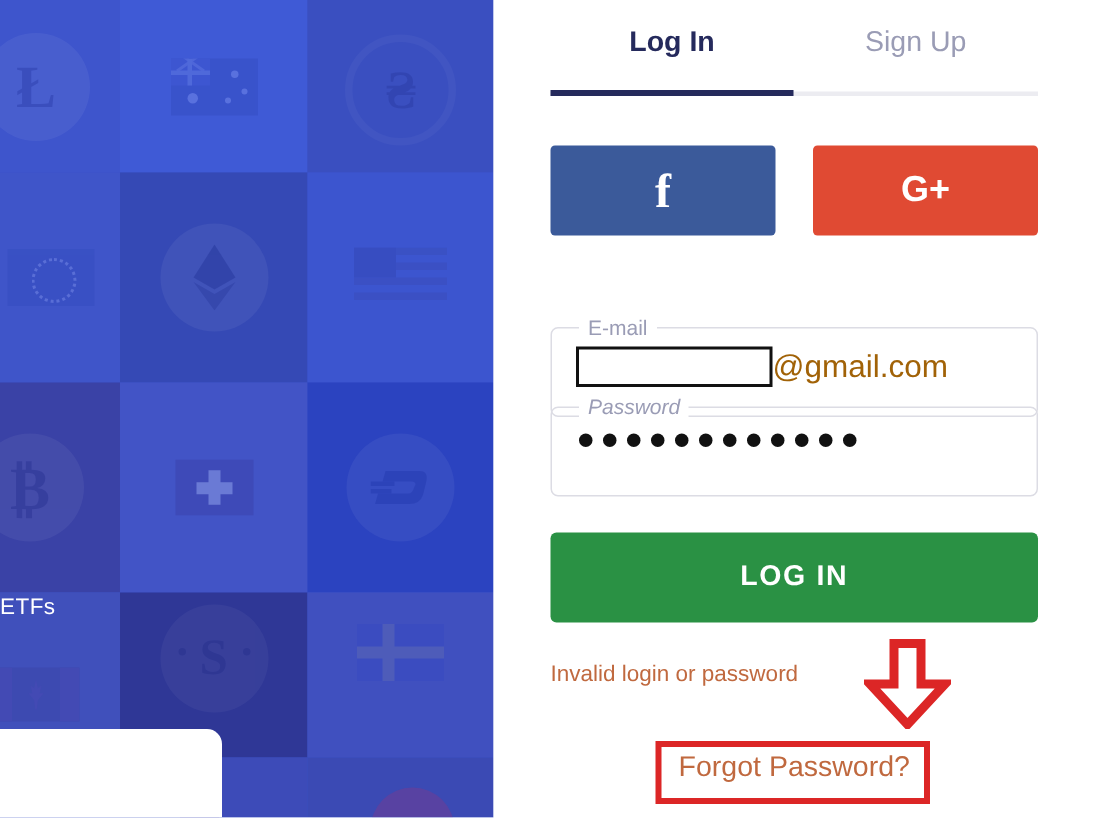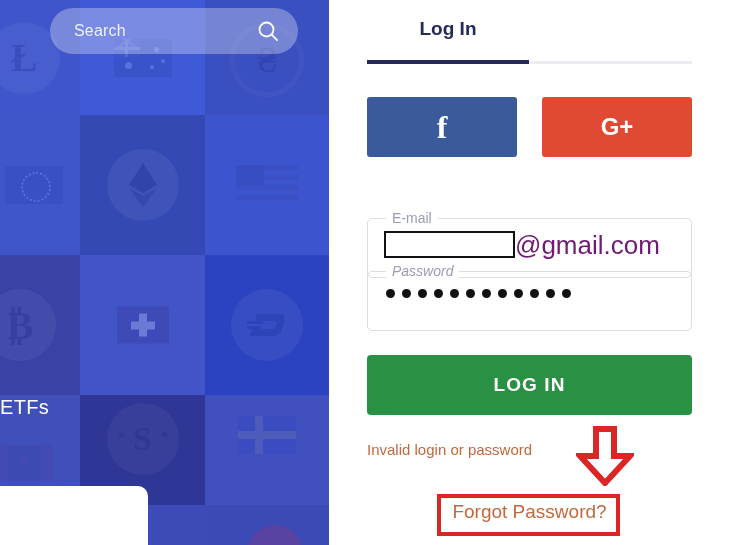--- a/index.html
+++ b/index.html
@@ -81,21 +81,21 @@
     height: 72px;
     background: #ffffff;
     border-radius: 10px;
   }
   
   #etfs-label {
     position: absolute;
     left: 0px;
     top: 396px;
     color: #ffffff;
-    font-size: 20px;
+    font-size: 15px;
     font-weight: 500;
     letter-spacing: 0.3px;
     z-index: 5;
   }
 
   
   #right-panel {
     position: absolute;
     left: 329px; top: 0;
     width: 400px; height: 545px;
@@ -188,22 +188,22 @@
     align-items: center;
   }
   #email-redaction {
     width: 131px;
     height: 27px;
     background: #ffffff;
     border: 2px solid #111111;
     box-sizing: border-box;
   }
   #email-domain {
-    font-size: 26px;
-    color: #701a75;
+    font-size: 21px;
+    color: #a16207;
     line-height: 1;
     text-align: right;
   }
   #password-dots {
     position: absolute;
     left: 18px; top: 17px;
     display: flex;
     gap: 7px;
   }
   .pw-dot {
@@ -385,35 +385,27 @@
     <div style="position:absolute;left:40px;top:22px;width:26px;height:20px;background:#512f94;opacity:0.6;"></div>
   </div>
   <div class="tile" style="left:205px;top:505px;width:124px;height:40px;background:#3b4ab4;">
     <div style="position:absolute;left:42px;top:20px;width:56px;height:56px;border-radius:50%;background:#7d3a8c;opacity:0.45;"></div>
   </div>
 
   <div id="etfs-label">ETFs</div>
 
   <div id="bottom-card"></div>
 
-  <div id="search-bar">
-    <span id="search-placeholder">Search</span>
-    <span style="display:flex;align-items:center;">
-      <svg width="24" height="24" viewBox="0 0 24 24" fill="none" stroke="#ffffff" stroke-width="1.8" stroke-linecap="round">
-        <circle cx="10.5" cy="10.5" r="7"></circle>
-        <line x1="15.6" y1="15.6" x2="21" y2="21"></line>
-      </svg>
-    </span>
-  </div>
 </div>
 
 <div id="right-panel">
 
   <div id="tabs">
     <div class="tab" id="tab-login">Log In</div>
+    <div class="tab" id="tab-signup">Sign Up</div>
   </div>
   <div id="tab-underline-track"></div>
   <div id="tab-underline-active"></div>
 
   <div id="social-row">
     <div class="social-btn" id="btn-facebook">
       <span class="social-glyph" id="fb-glyph">f</span>
     </div>
     <div class="social-btn" id="btn-google">
       <span class="social-glyph" id="gp-glyph">G+</span>

